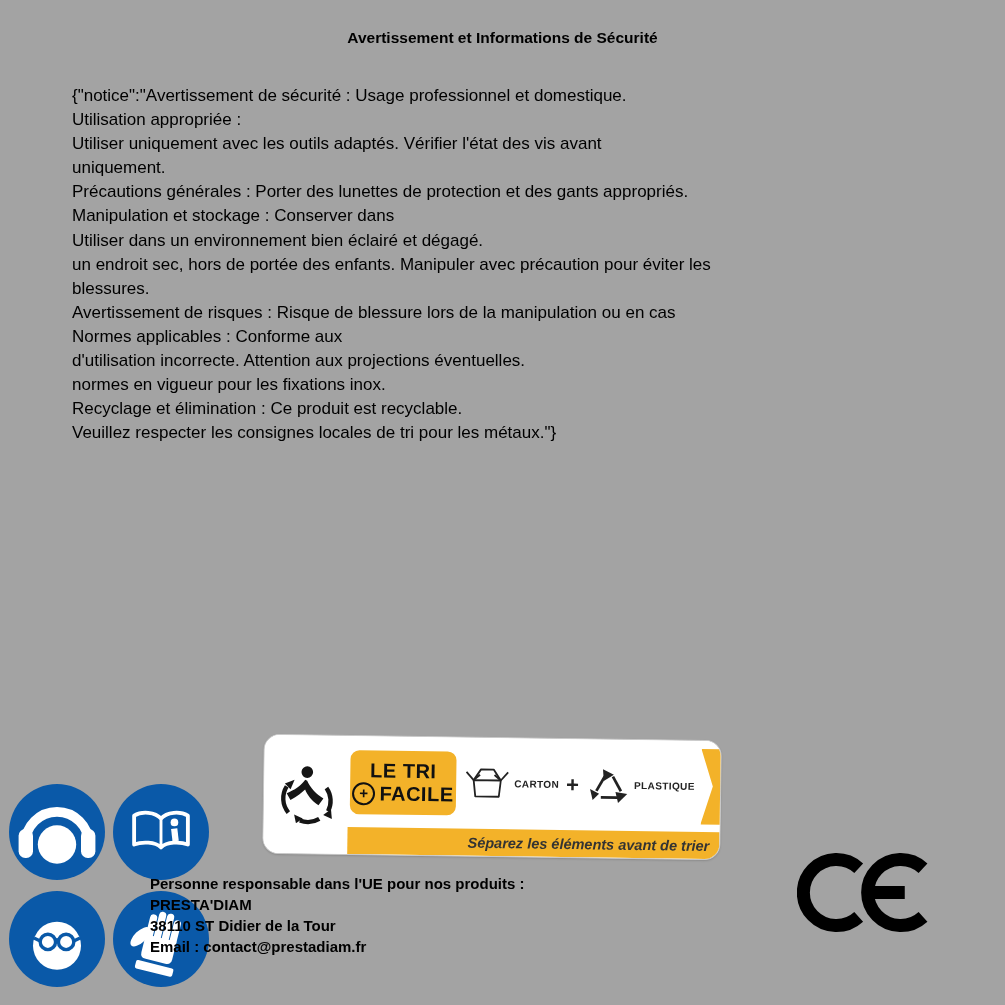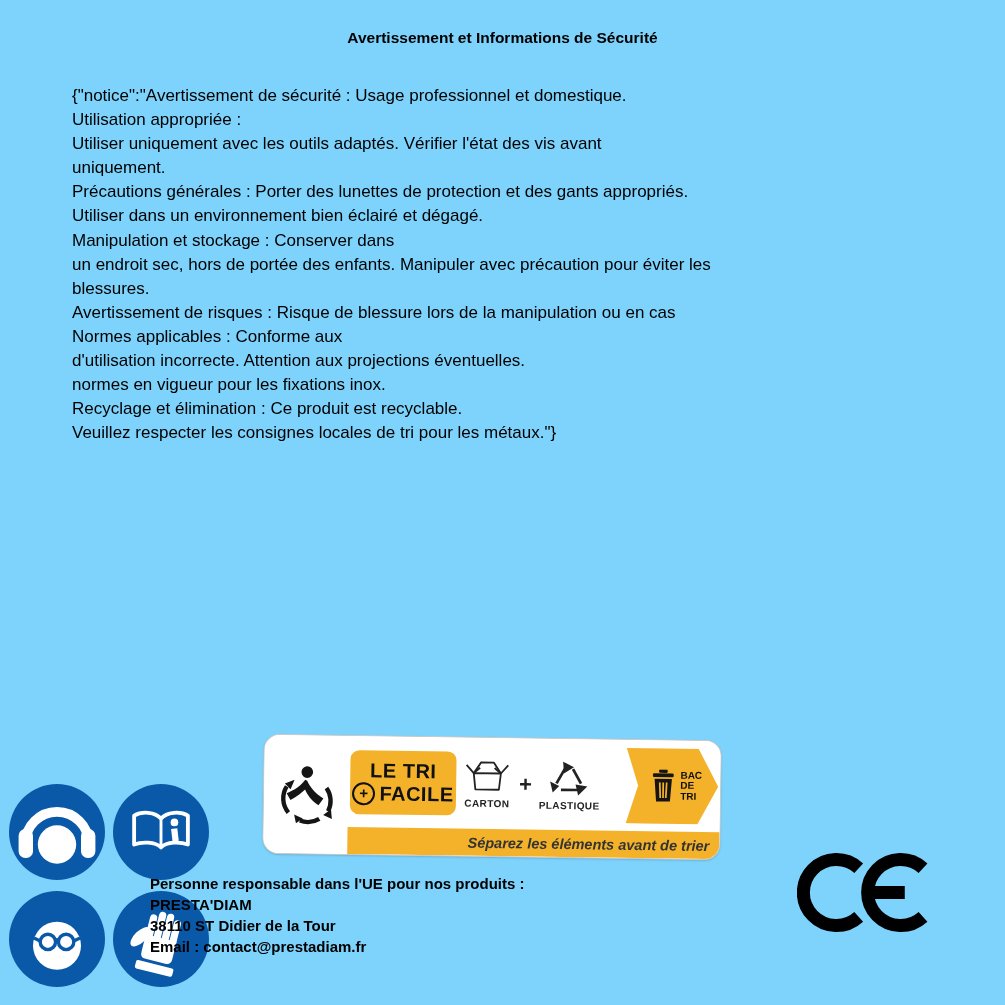--- a/index.html
+++ b/index.html
@@ -1,17 +1,17 @@
 <!DOCTYPE html>
 <html><head>
 <meta charset="utf-8">
 <style>
   html,body{margin:0;padding:0;}
   body{background:#fff;font-family:"Liberation Sans",sans-serif;color:#000;}
-  .page{position:relative;width:1005px;height:1005px;background:#7dd3fc;overflow:hidden;}
+  .page{position:relative;width:1005px;height:1005px;background:#a3a3a3;overflow:hidden;}
 
   .doc-title{position:absolute;top:29px;left:0;right:0;text-align:center;
     font-size:15.5px;font-weight:bold;}
 
   .notice{position:absolute;left:72px;top:84px;width:910px;
     font-size:17px;line-height:24.1px;}
   .notice div{white-space:nowrap;}
 
   
   .safety-icons{position:absolute;left:9px;top:784px;display:grid;
@@ -24,21 +24,21 @@
     display:flex;box-shadow:0 1px 2px rgba(0,0,0,.15);transform:rotate(0.8deg);}
   .triman-cell{width:84px;display:flex;align-items:center;justify-content:center;background:#fff;}
   .tri-right{flex:1;display:flex;flex-direction:column;min-width:0;}
   .tri-row{flex:1;display:flex;align-items:center;gap:6px;padding:4px 2px 4px 2px;background:#fff;}
   .tri-chip{background:#F3B229;border-radius:9px;width:106px;height:64px;
     display:flex;flex-direction:column;align-items:center;justify-content:center;
     font-weight:bold;font-size:20px;letter-spacing:.5px;color:#111;flex:0 0 auto;}
   .tri-chip .row2{display:flex;align-items:center;gap:4px;}
   .circle-plus{display:inline-block;width:19px;height:19px;border:2.5px solid #111;
     border-radius:50%;font-size:15px;line-height:18px;text-align:center;font-weight:bold;}
-  .mat{display:flex;flex-direction:column;align-items:center;gap:2px;flex:0 0 auto;}
+  .mat{display:flex;flex-direction:row;align-items:center;gap:2px;flex:0 0 auto;}
   .mat-label{font-size:10px;font-weight:bold;letter-spacing:.4px;color:#222;}
   .joiner{font-size:22px;font-weight:bold;color:#222;flex:0 0 auto;margin:0 1px;}
   .pennant{margin-left:auto;width:92px;height:76px;background:#F3B229;flex:0 0 auto;
     clip-path:polygon(0 0,78% 0,100% 50%,78% 100%,0 100%,13% 50%);
     display:flex;align-items:center;justify-content:center;gap:4px;padding-left:8px;box-sizing:border-box;}
   .bin-text{display:flex;flex-direction:column;font-size:10px;font-weight:bold;
     line-height:10.5px;color:#111;}
   .tri-tagline{height:27px;background:#F3B229;display:flex;align-items:center;
     justify-content:flex-end;padding-right:10px;font-size:14.5px;font-weight:bold;
     font-style:italic;color:#333;}
@@ -55,22 +55,22 @@
 <div class="page">
 
   <div class="doc-title">Avertissement et Informations de Sécurité</div>
 
   <div class="notice">
     <div>{"notice":"Avertissement de sécurité : Usage professionnel et domestique.</div>
     <div>Utilisation appropriée :</div>
     <div>Utiliser uniquement avec les outils adaptés. Vérifier l'état des vis avant</div>
     <div>uniquement.</div>
     <div>Précautions générales : Porter des lunettes de protection et des gants appropriés.</div>
+    <div>Manipulation et stockage : Conserver dans</div>
     <div>Utiliser dans un environnement bien éclairé et dégagé.</div>
-    <div>Manipulation et stockage : Conserver dans</div>
     <div>un endroit sec, hors de portée des enfants. Manipuler avec précaution pour éviter les</div>
     <div>blessures.</div>
     <div>Avertissement de risques : Risque de blessure lors de la manipulation ou en cas</div>
     <div>Normes applicables : Conforme aux</div>
     <div>d'utilisation incorrecte. Attention aux projections éventuelles.</div>
     <div>normes en vigueur pour les fixations inox.</div>
     <div>Recyclage et élimination : Ce produit est recyclable.</div>
     <div>Veuillez respecter les consignes locales de tri pour les métaux."}</div>
   </div>
 

